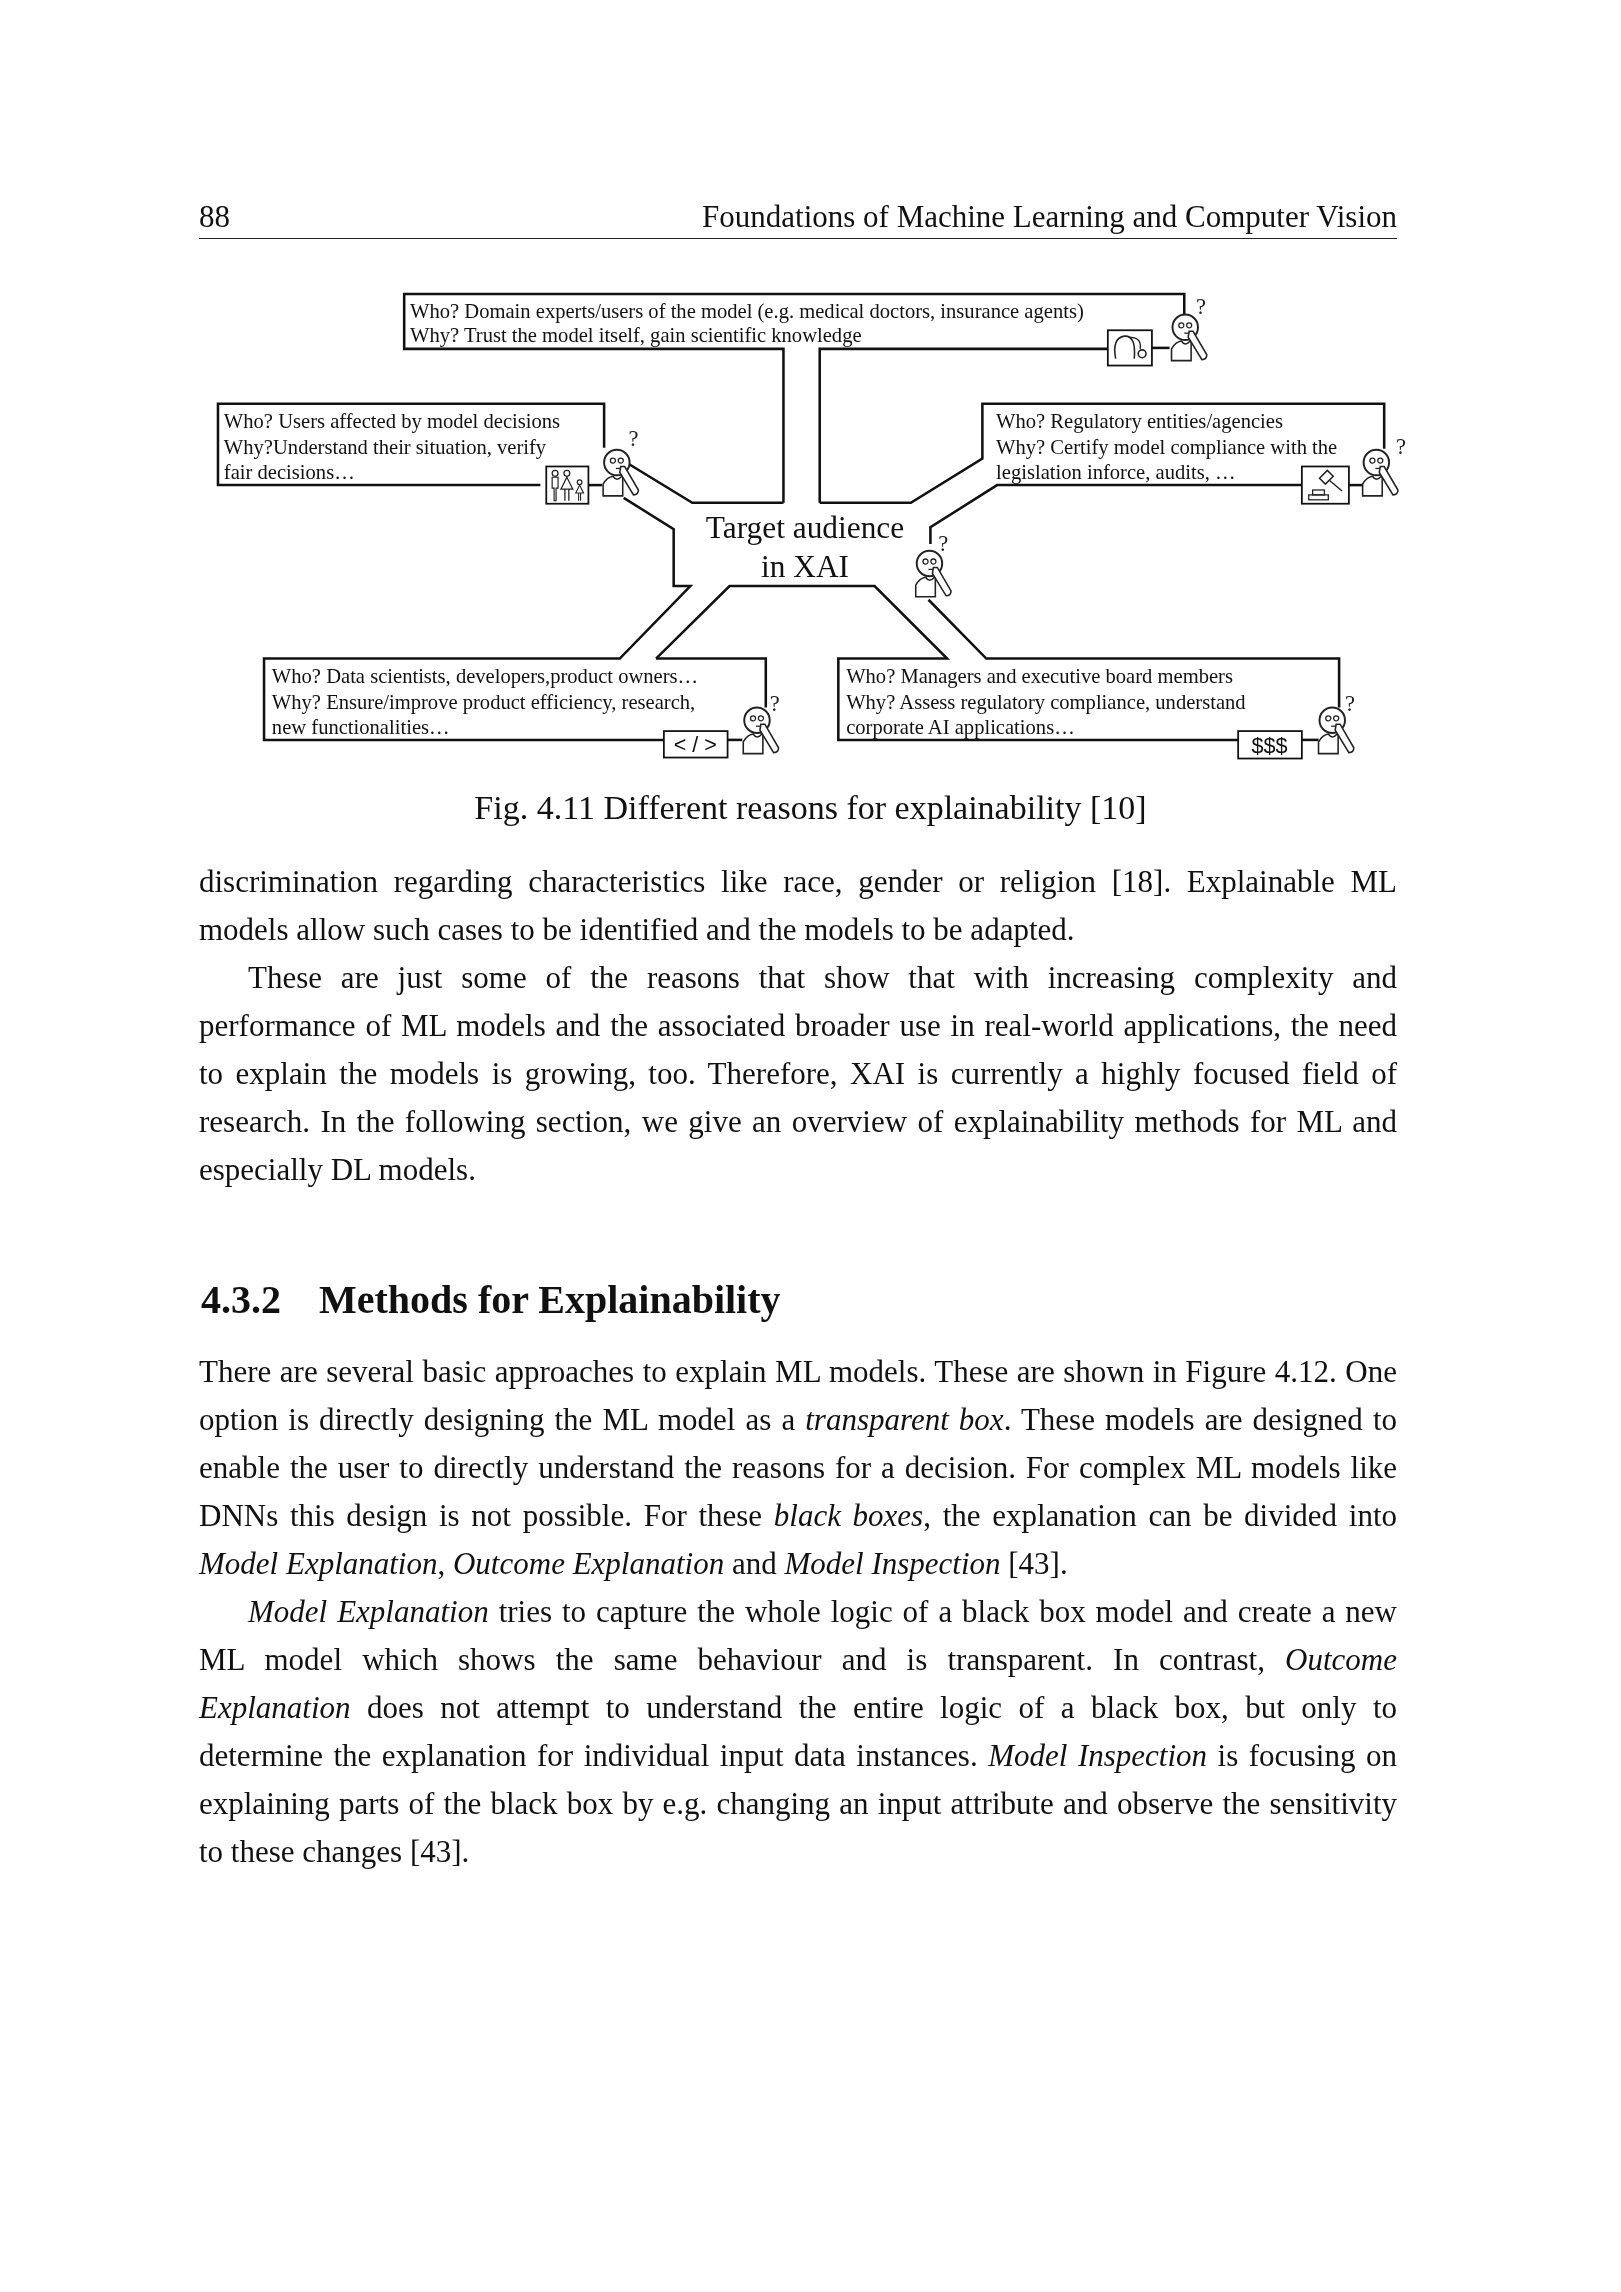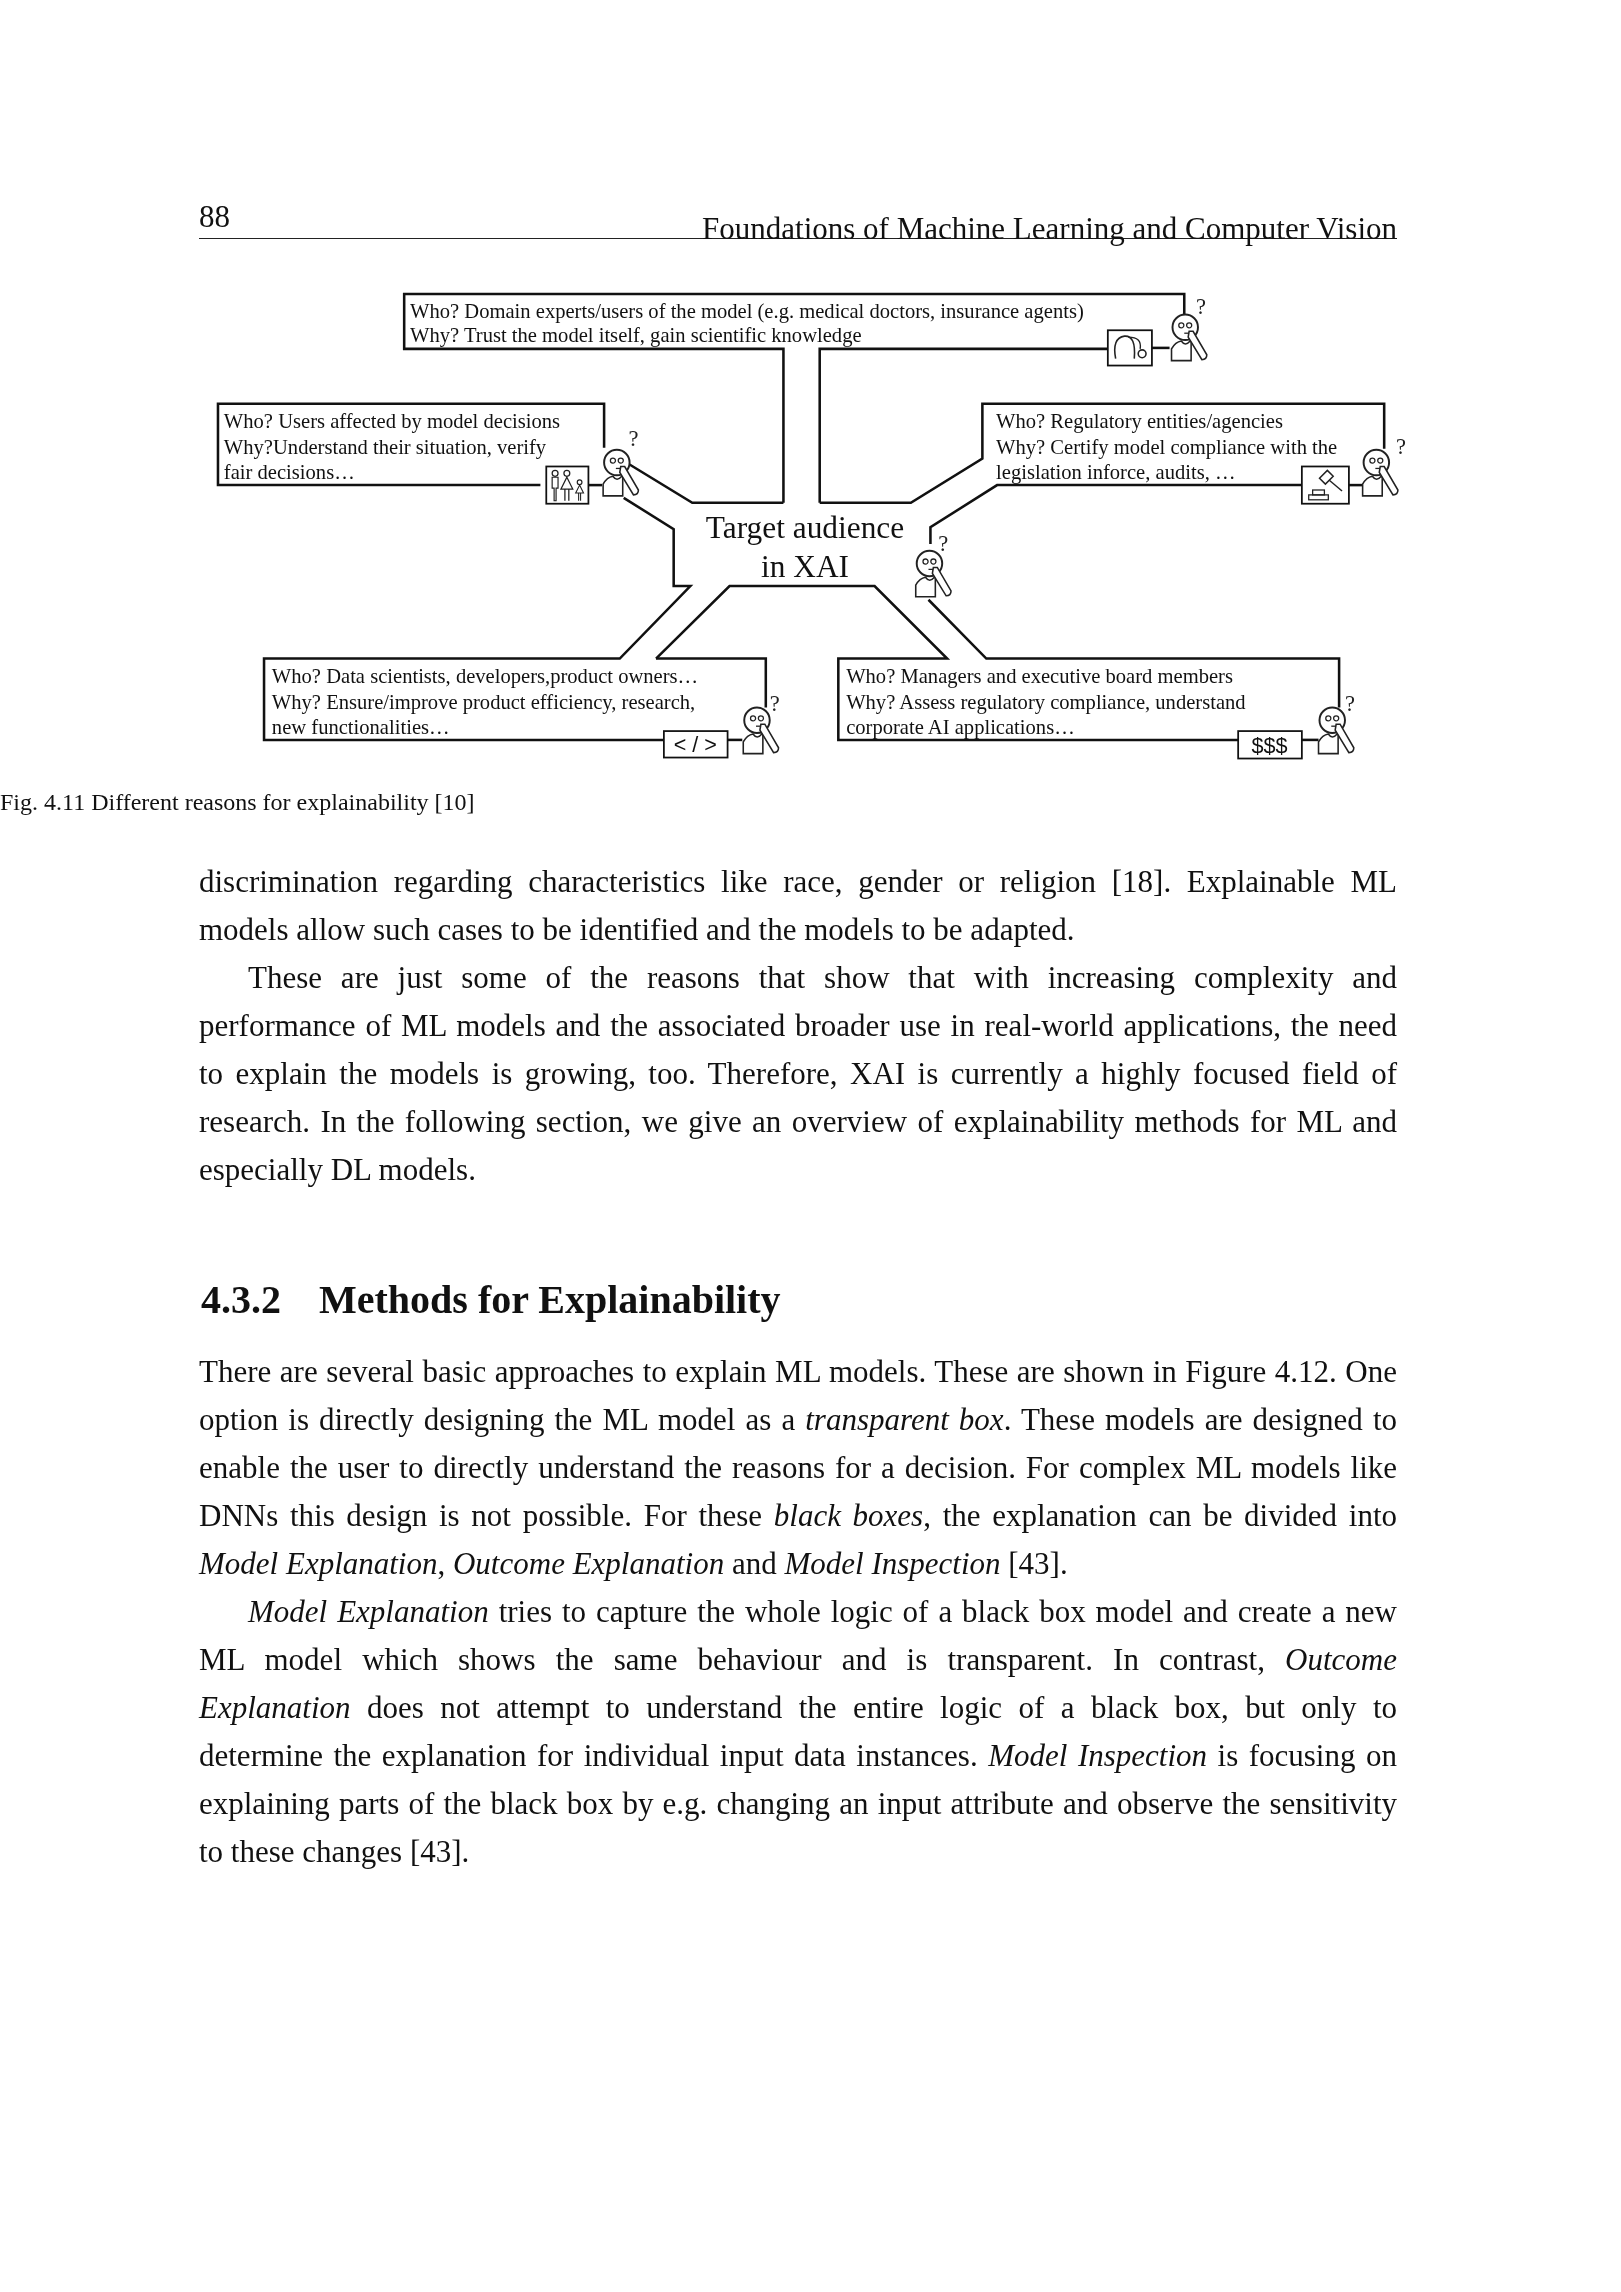--- a/index.html
+++ b/index.html
@@ -1,28 +1,28 @@
 <!DOCTYPE html>
 <html><head>
 <meta charset="utf-8">
 <style>
   html, body { margin: 0; padding: 0; background: #ffffff; }
   body { width: 1621px; height: 2293px; position: relative; overflow: hidden;
          font-family: "Liberation Serif", "DejaVu Serif", serif; color: #111; }
   .header { position: absolute; left: 199px; top: 199px; width: 1198px; height: 39px;
             border-bottom: 1.5px solid #222; }
   .page-num { position: absolute; left: 0; top: 0; font-weight: normal; font-size: 31px; }
-  .running-title { position: absolute; right: 0; top: 0; font-size: 31px; margin-top: 12px; }
+  .running-title { position: absolute; right: 0; top: 0; font-size: 31px; }
   .figure { position: absolute; left: 12px; top: 0; width: 1569px; height: 784px; margin-left: 7px; }
   .figure svg { position: absolute; left: 0; top: 0; }
   .box-text { font-family: "Liberation Serif", serif; font-size: 21px; fill: #111; }
   .center-text { font-family: "Liberation Serif", serif; font-size: 32px; fill: #111; }
   .q { font-family: "Liberation Serif", serif; font-size: 23px; fill: #222; }
   .icon-text { font-family: "Liberation Sans", sans-serif; font-size: 22px; fill: #111; }
-  .caption { position: absolute; left: 0; width: 1621px; top: 789px; font-size: 24px; }
+  .caption { position: absolute; left: 0; width: 1621px; top: 789px; text-align: center; font-size: 34px; }
   .body-text { position: absolute; left: 199px; width: 1198px; font-size: 31px; line-height: 48px;
                text-align: justify; }
   .body-text p { margin: 0; }
   .body-text p.indent { text-indent: 49px; }
   .section-heading { position: absolute; left: 201px; top: 1276px; font-size: 40px; font-weight: bold; }
   .section-heading .num { display: inline-block; width: 118px; }
   em { font-style: italic; margin-top: 28px; }
 </style>
 </head>
 <body>

